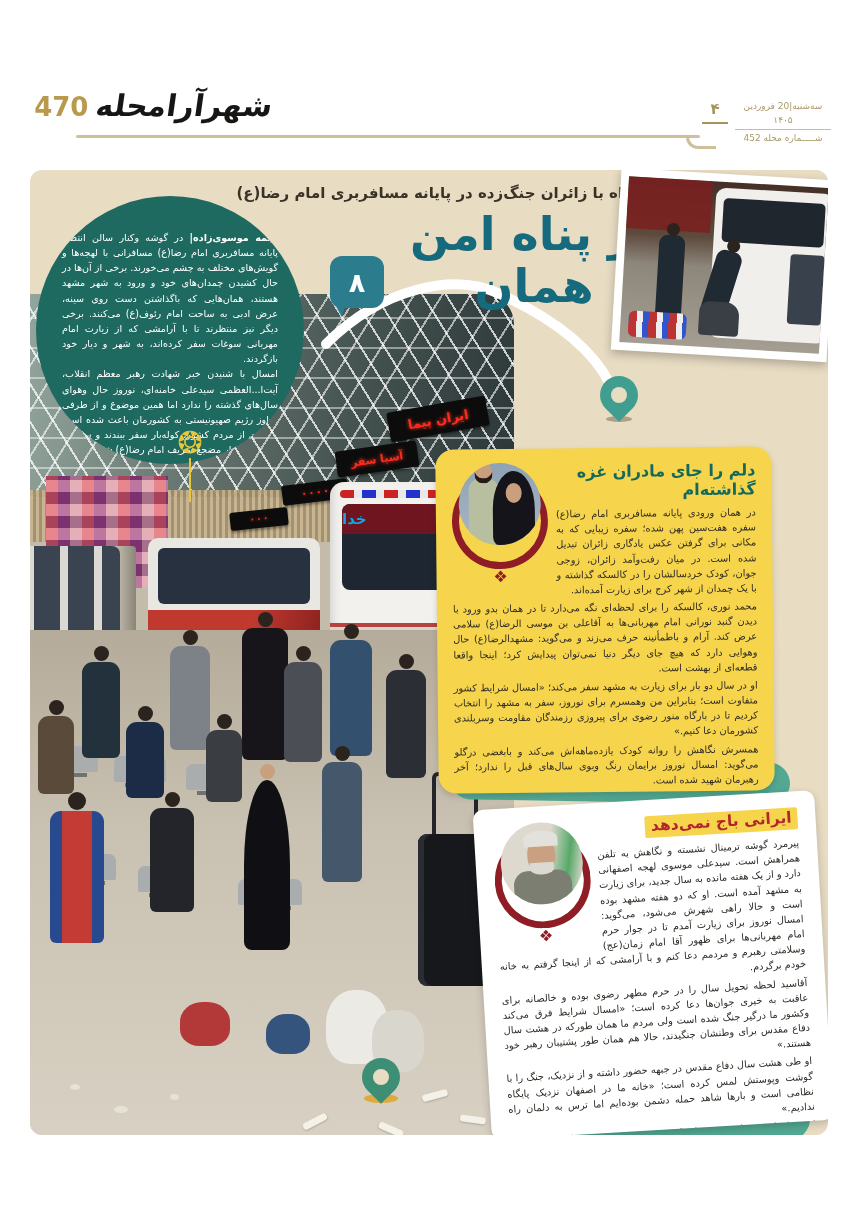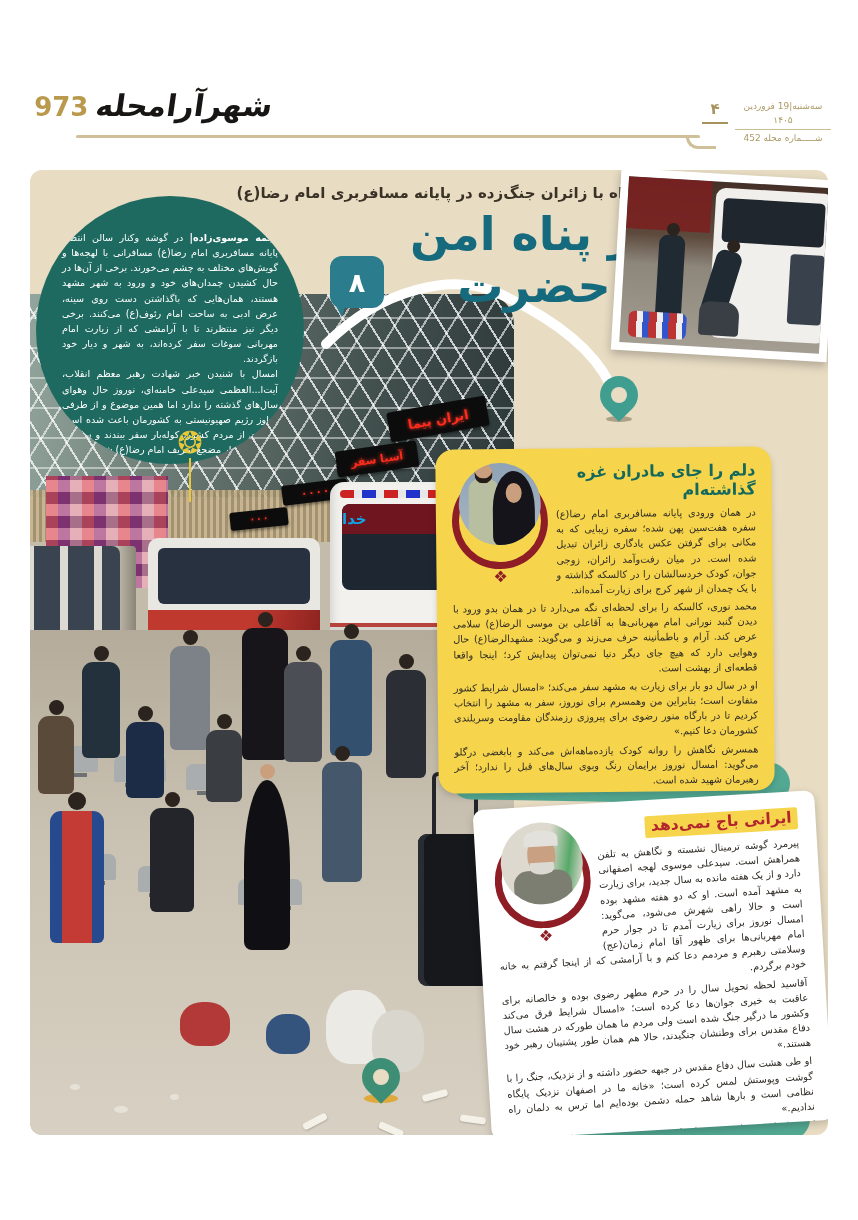--- a/index.html
+++ b/index.html
@@ -131,27 +131,27 @@
   .pic-old .hair { position:absolute; left:24px; top:8px; width:34px; height:16px; border-radius:50% 50% 0 0; background:#e3e1dc; }
   .pic-old .beard { position:absolute; left:29px; top:40px; width:24px; height:12px; border-radius:0 0 50% 50%; background:#dcd9d3; }
 </style>
 </head>
 <body>
 
 <div class="page">
 
   <div class="masthead">
     <span class="mh-title">شهرآرامحله</span>
-    <span class="mh-num">973</span>
+    <span class="mh-num">470</span>
   </div>
   <div class="header-rule"></div>
   <div class="header-rule-hook"></div>
   <div class="page-num">۴</div>
   <div class="date-block">
-    <span class="d1">سه‌شنبه|19 فروردین ۱۴۰۵</span>
+    <span class="d1">سه‌شنبه|20 فروردین ۱۴۰۵</span>
     <span class="d2">شـــــماره محله 452</span>
   </div>
 
   <div class="plate">
 
     <div class="photo">
       <div class="roof"></div>
       <div class="ceiling"></div>
       <div class="mosaic"></div>
       <div class="pillar"></div>
@@ -247,21 +247,21 @@
       <div class="speck" style="left:140px;top:800px;width:9px;height:6px"></div>
     </div>
 
     <svg class="swoosh" width="798" height="965" viewBox="0 0 798 965">
       <path d="M296 174 C 352 118, 424 102, 470 124 C 522 148, 562 178, 580 214" fill="none" stroke="#ffffff" stroke-width="10" stroke-linecap="round"></path>
     </svg>
 
     <div class="kicker">ساعتی همراه با زائران جنگ‌زده در پایانه مسافربری امام رضا(ع)</div>
     <div class="main-title">
       <span>در پناه امن</span><br>
-      <span>حضرت</span>
+      <span>همان</span>
     </div>
     <div class="badge8">۸</div>
 
     <div class="polaroid">
       <div class="pp-scene">
         <div class="pp-curtain"></div>
         <div class="pp-bus">
           <div class="win"></div>
           <div class="door"></div>
         </div>

